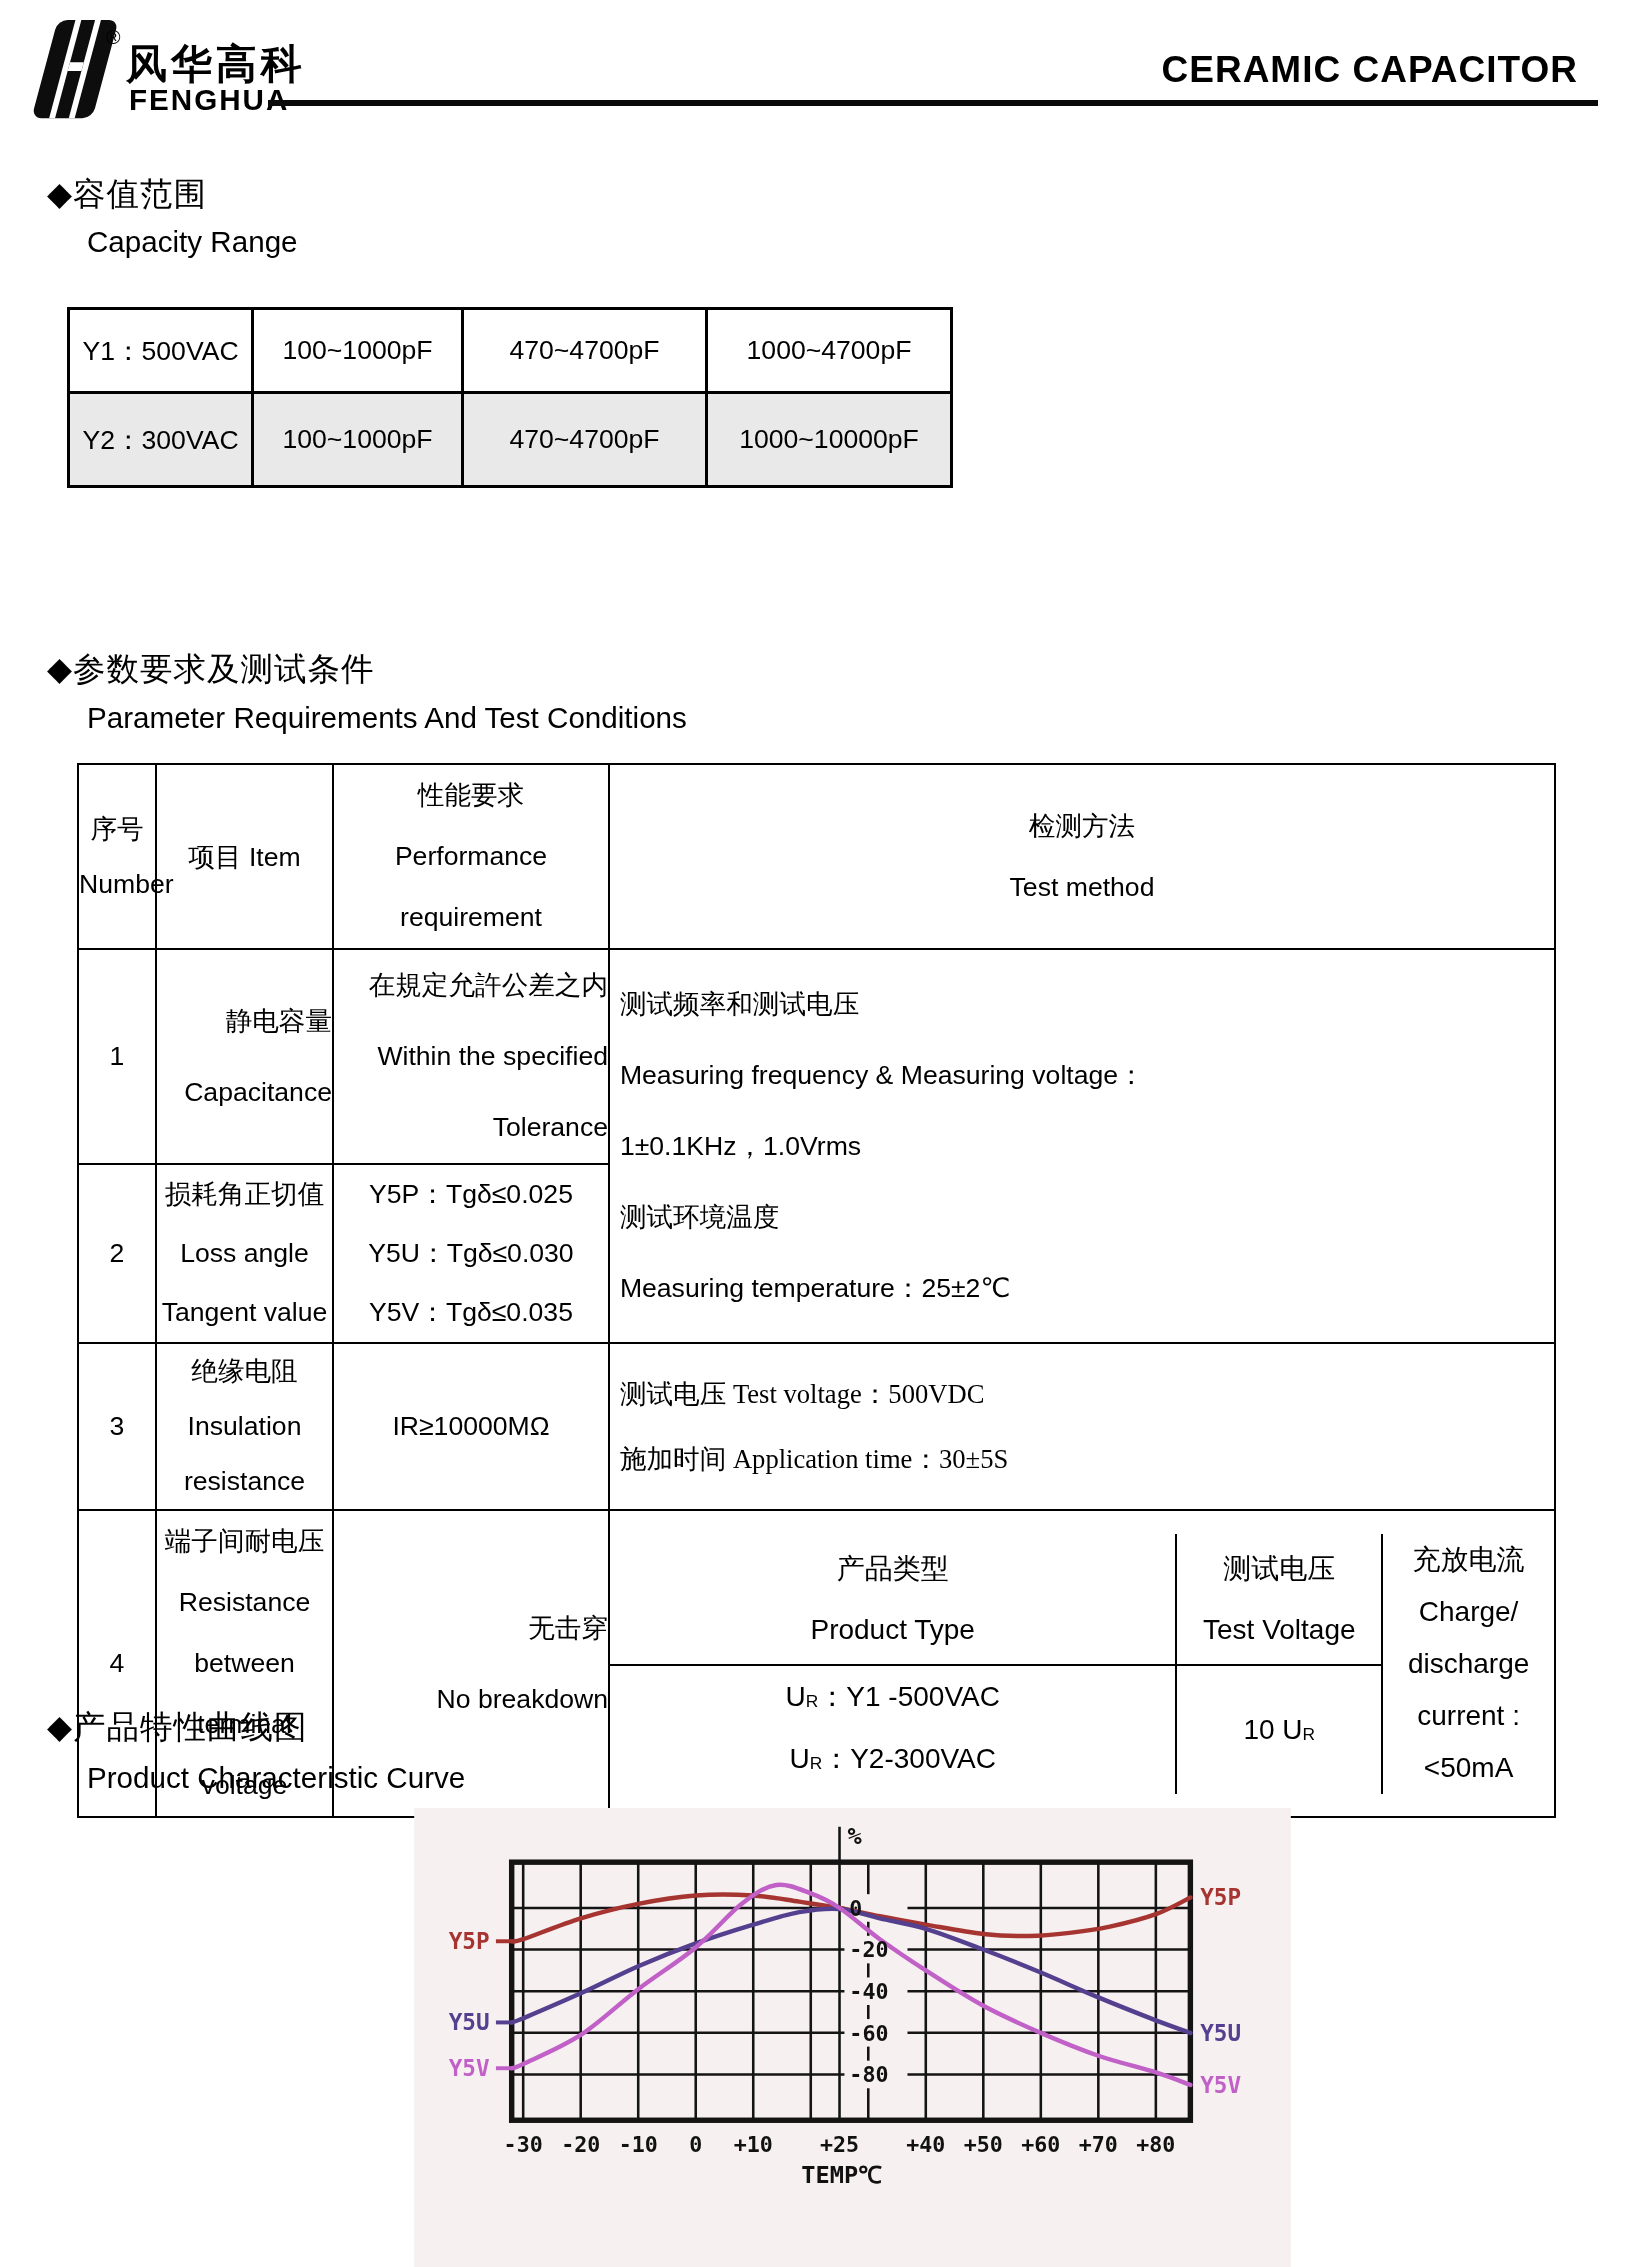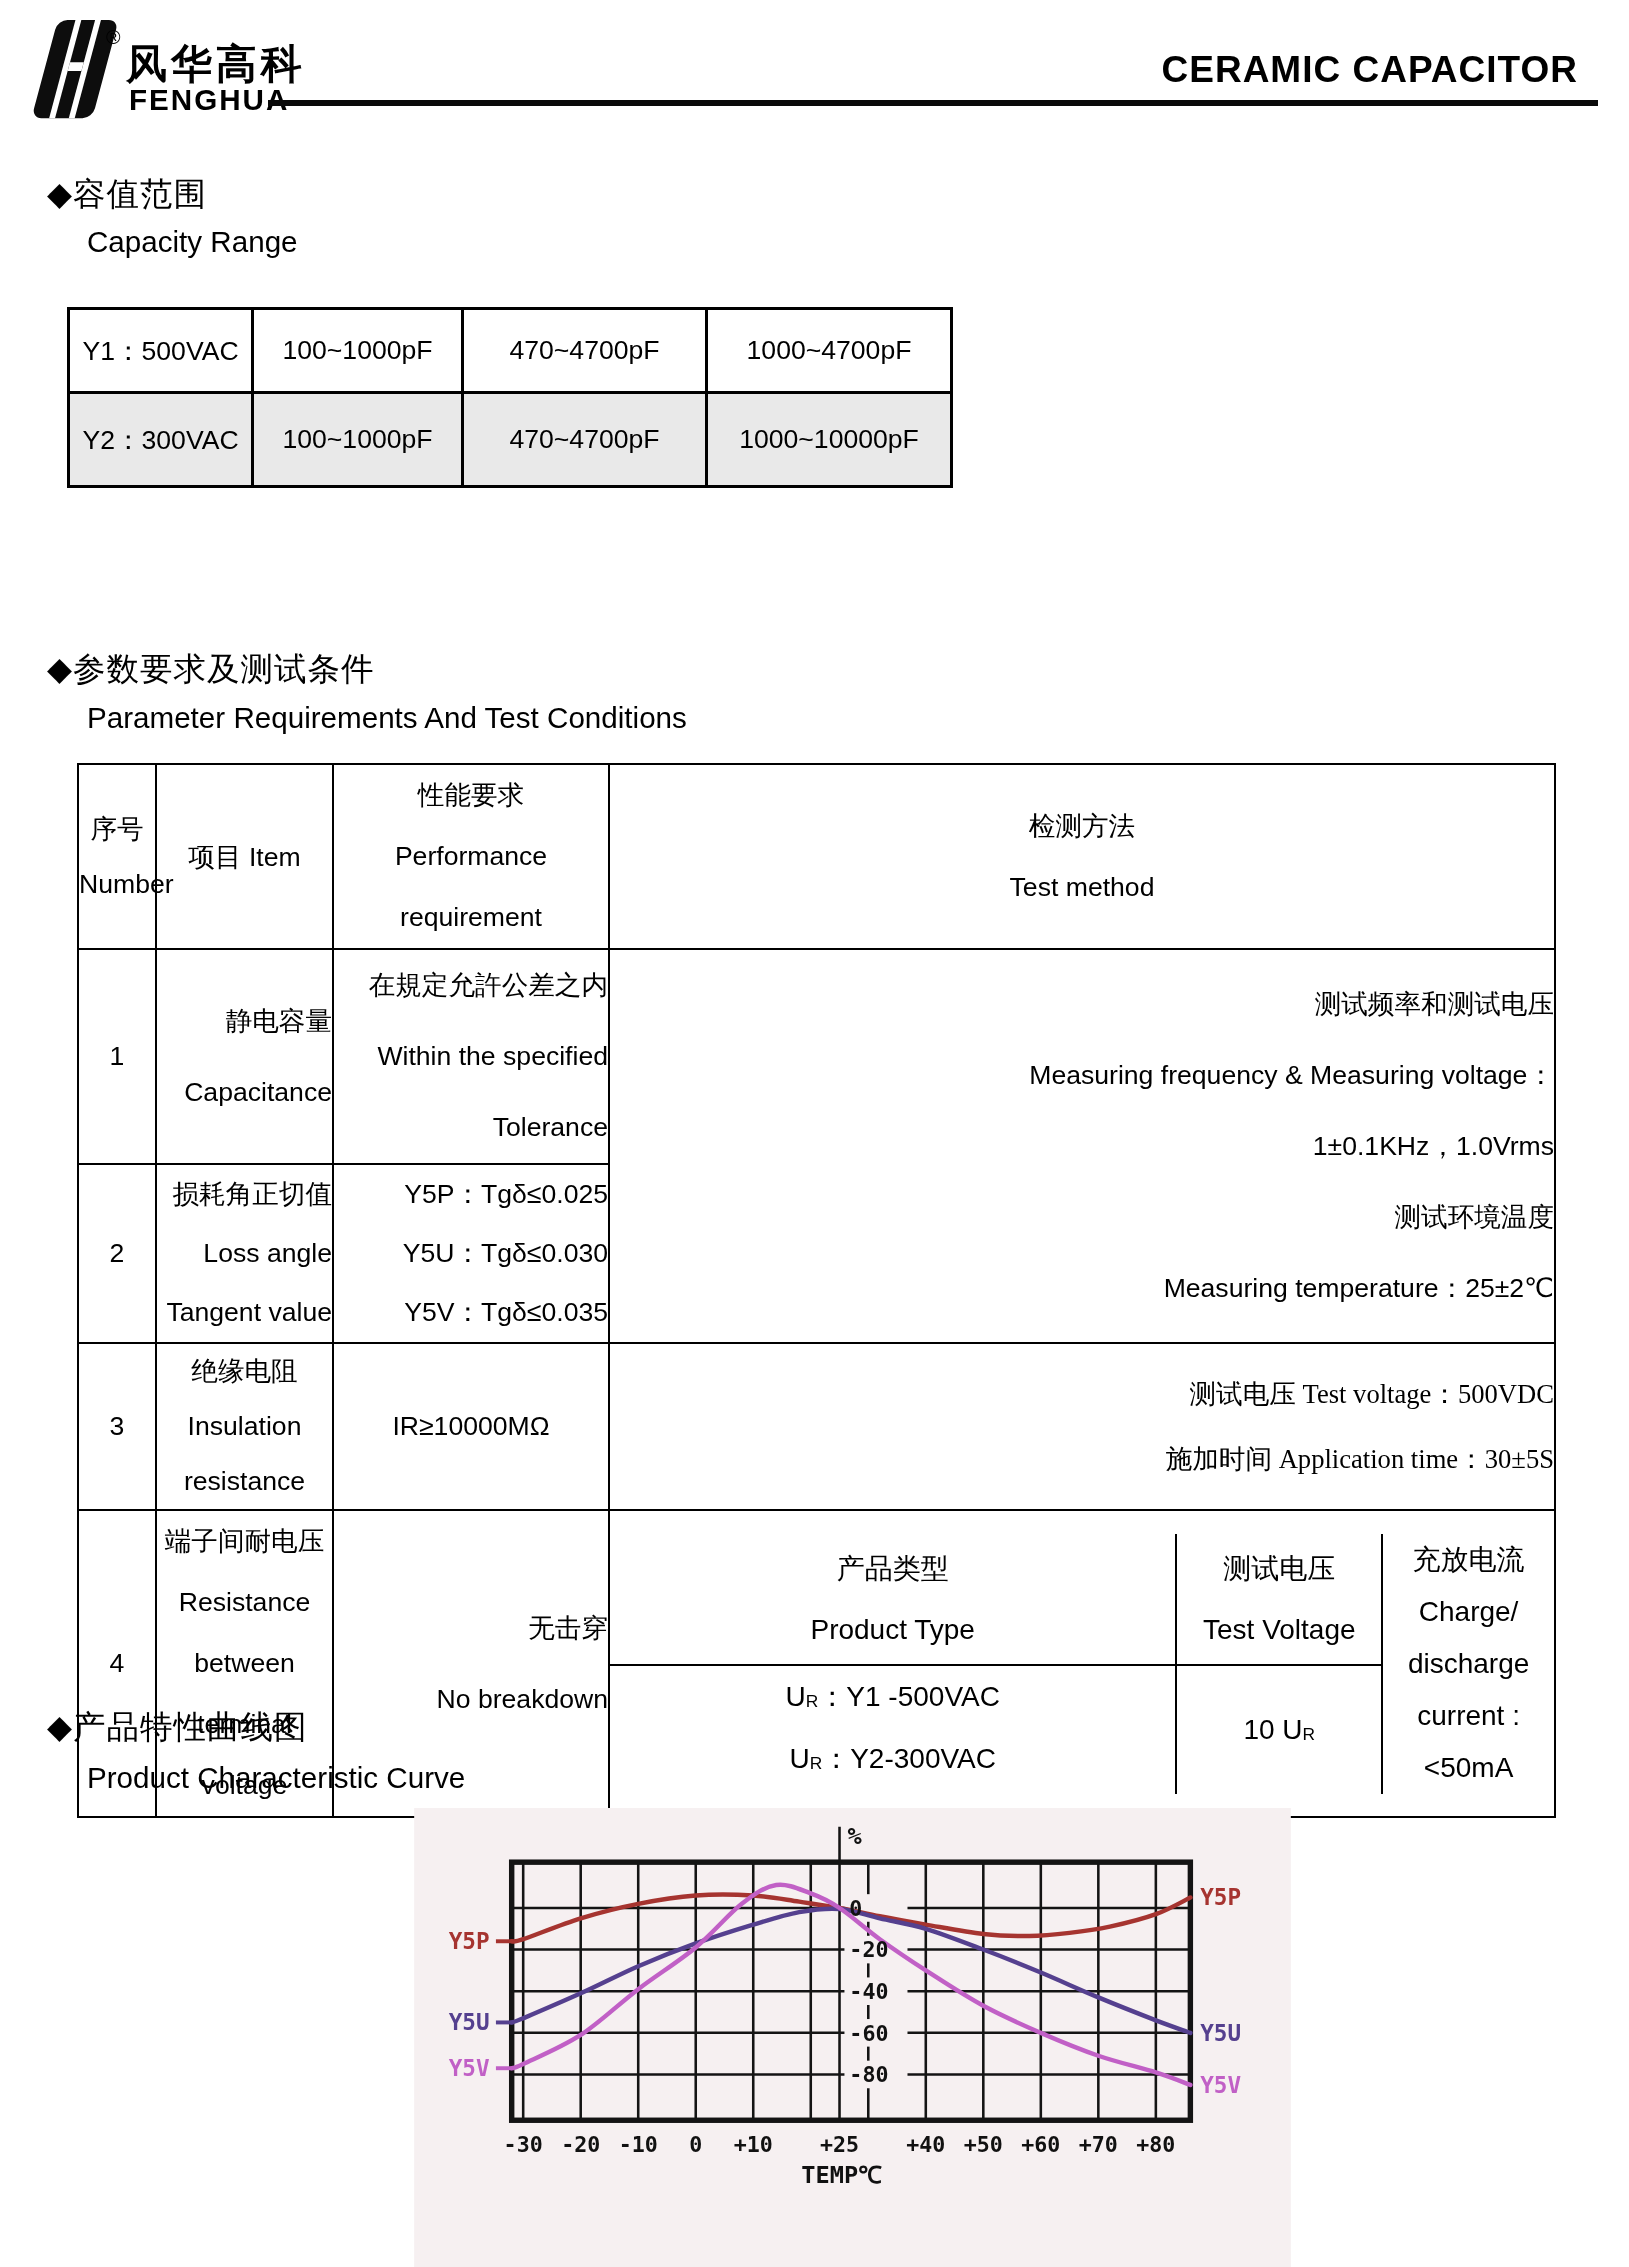--- a/index.html
+++ b/index.html
@@ -20,23 +20,23 @@
   .sec-en{font-size:29.6px;}
   
   table{border-collapse:collapse;table-layout:fixed;}
   td,th{border:3px solid #000;padding:0;text-align:center;vertical-align:middle;
         font-size:26.6px;font-weight:normal;}
   #cap-table{left:67px;top:307px;width:884px;}
   #cap-table .gray{background:#e9e9e9;}
   #cap-table .h2{line-height:45px;}
   #param-table{left:77px;top:763px;width:1477px;}
   #param-table td{border-width:2.5px;}
-  .lh62{line-height:61px;} .lh72{line-height:71px;text-align:right;} .lh60{line-height:59px;text-align:right;}
+  .lh62{line-height:61px;} .lh72{line-height:71px;text-align:right;} .lh60{line-height:59px;}
   .lh56{line-height:55px;}
-  .method-cell{text-align:right;padding-left:9.9px;line-height:71px;margin-top:37px;}
+  .method-cell{text-align:left;padding-left:9.9px;line-height:71px;margin-top:37px;}
   .serif{font-family:"Liberation Serif","DejaVu Serif",serif;}
   .sub-table{width:100%;height:100%;border-collapse:collapse;table-layout:fixed;}
   .sub-table td{border:none;font-size:28px;}
   .sub-table .bl{border-left:2.5px solid #000;}
   .sub-table .bt{border-top:2.5px solid #000;}
   .sub-r{font-size:0.62em;vertical-align:-0.05em;}
   
   #curve-svg{position:absolute;left:414px;top:1808px;}
 </style>
 </head>

